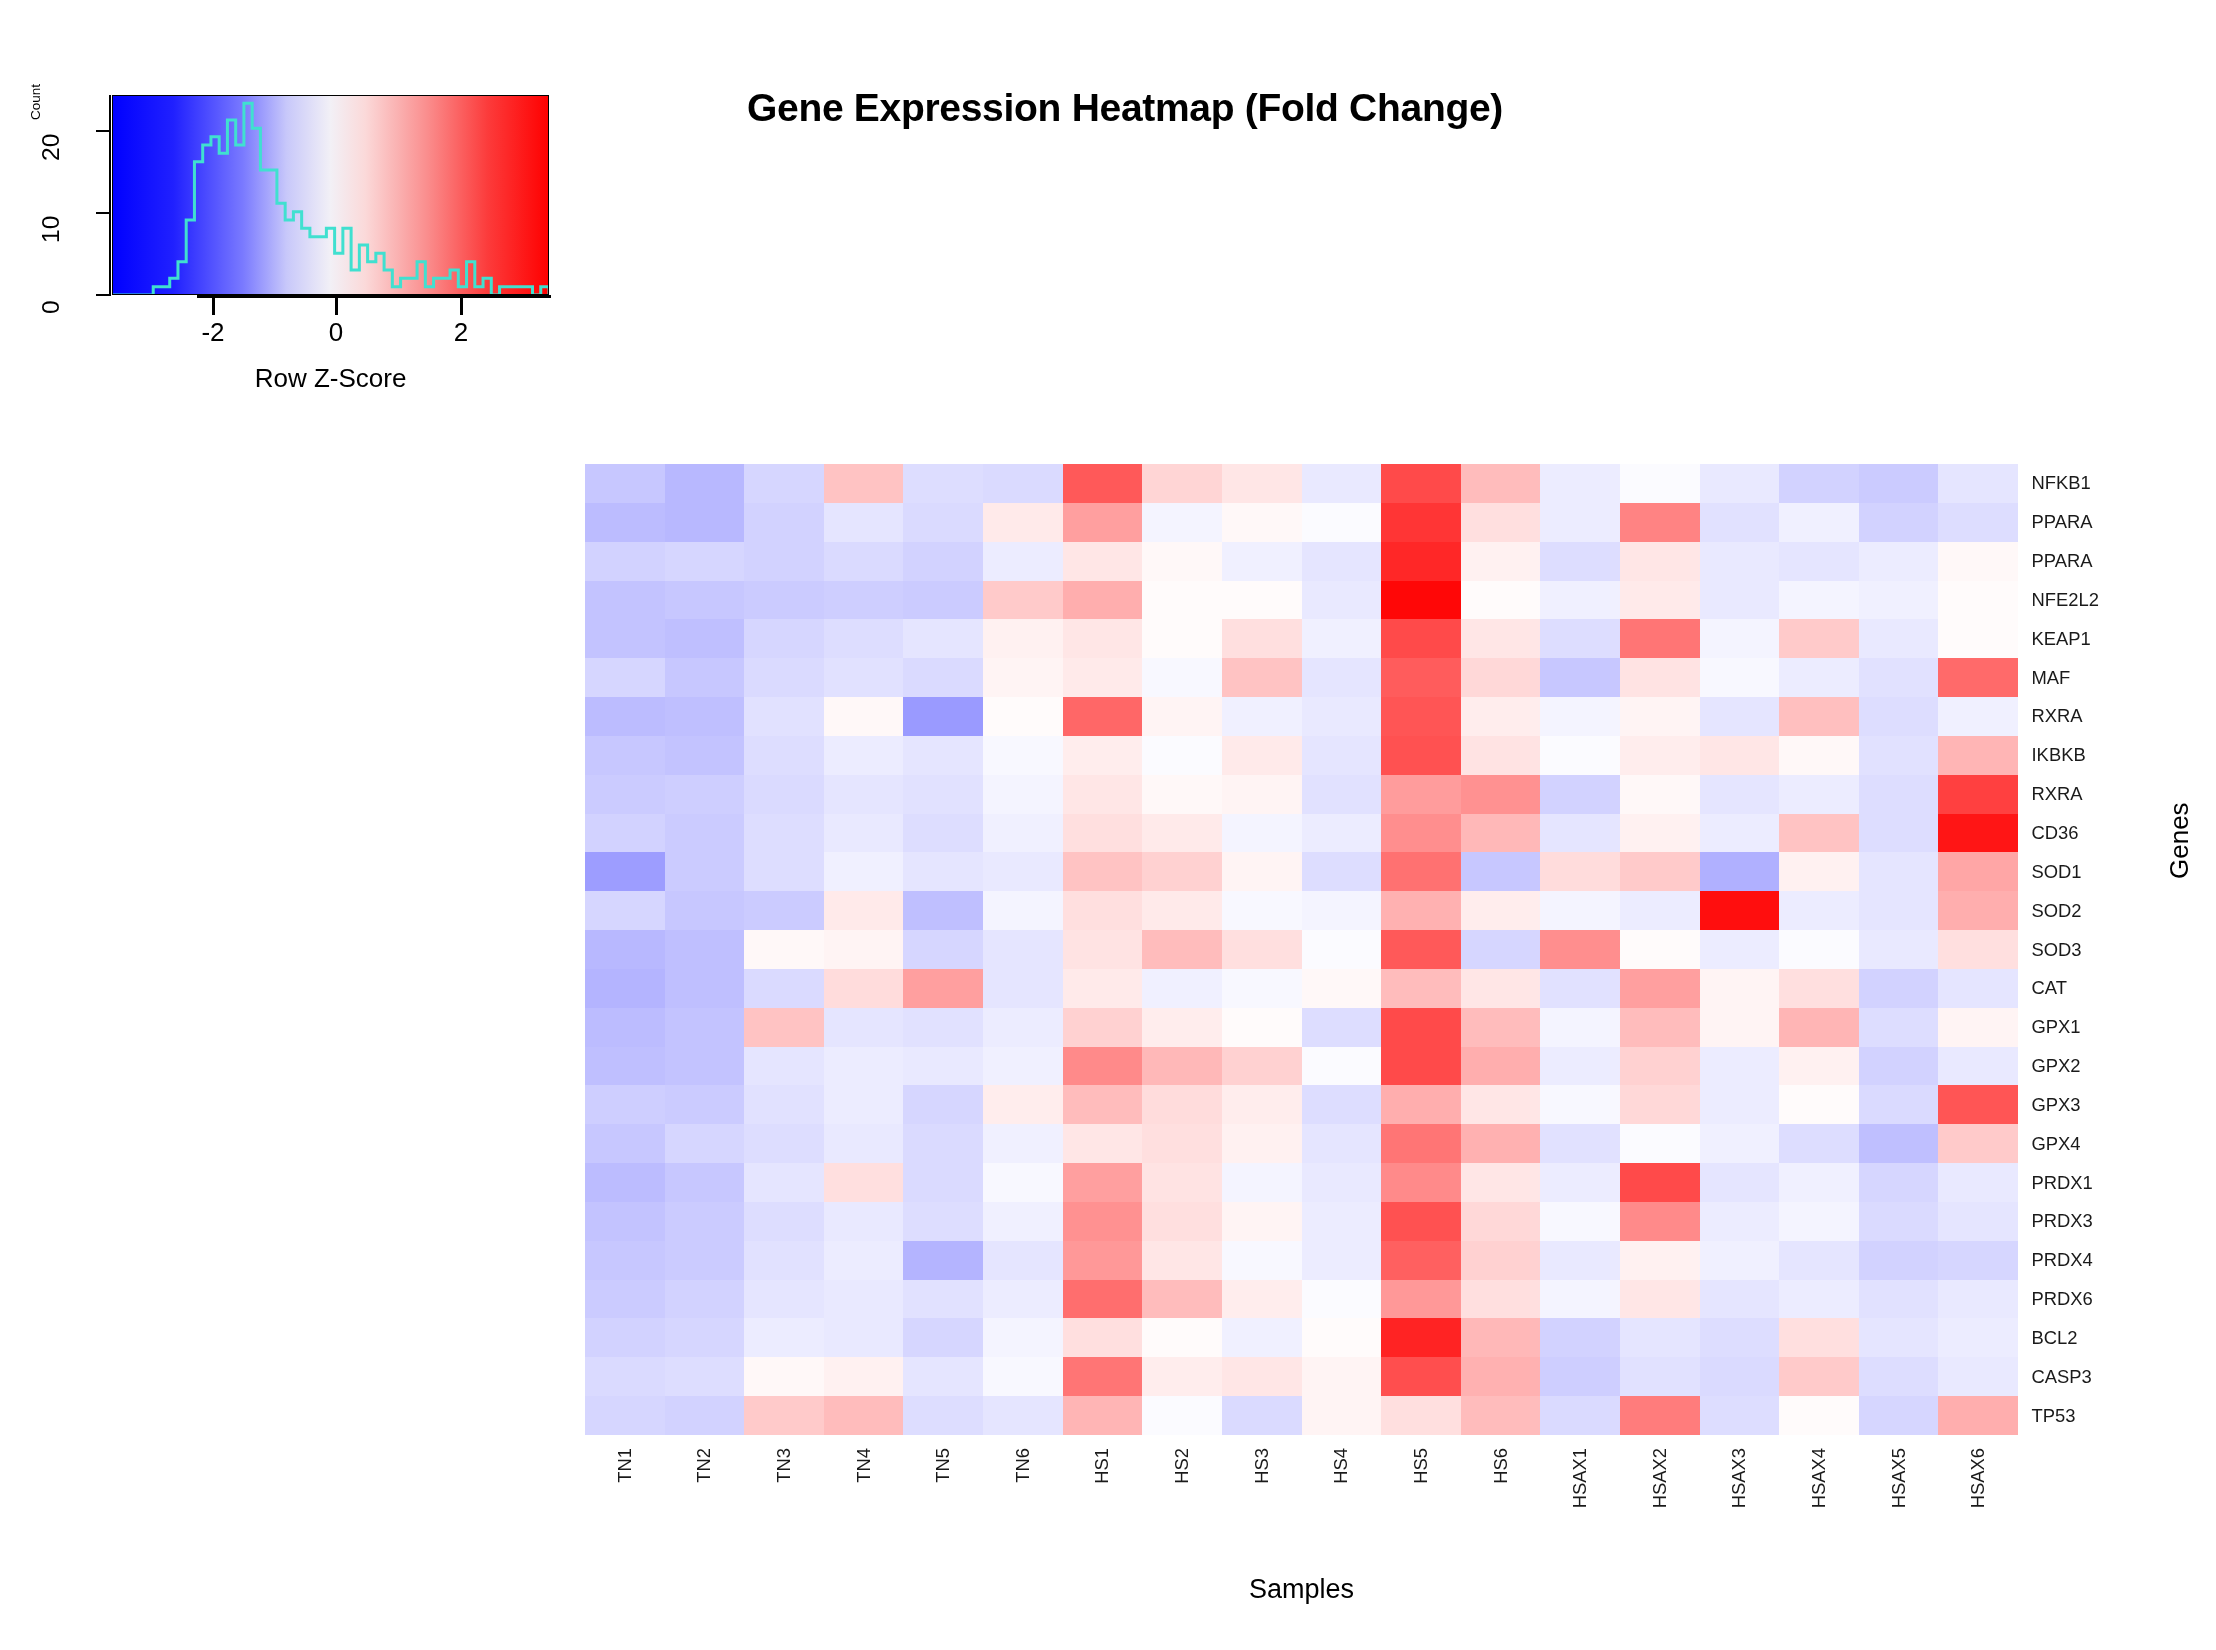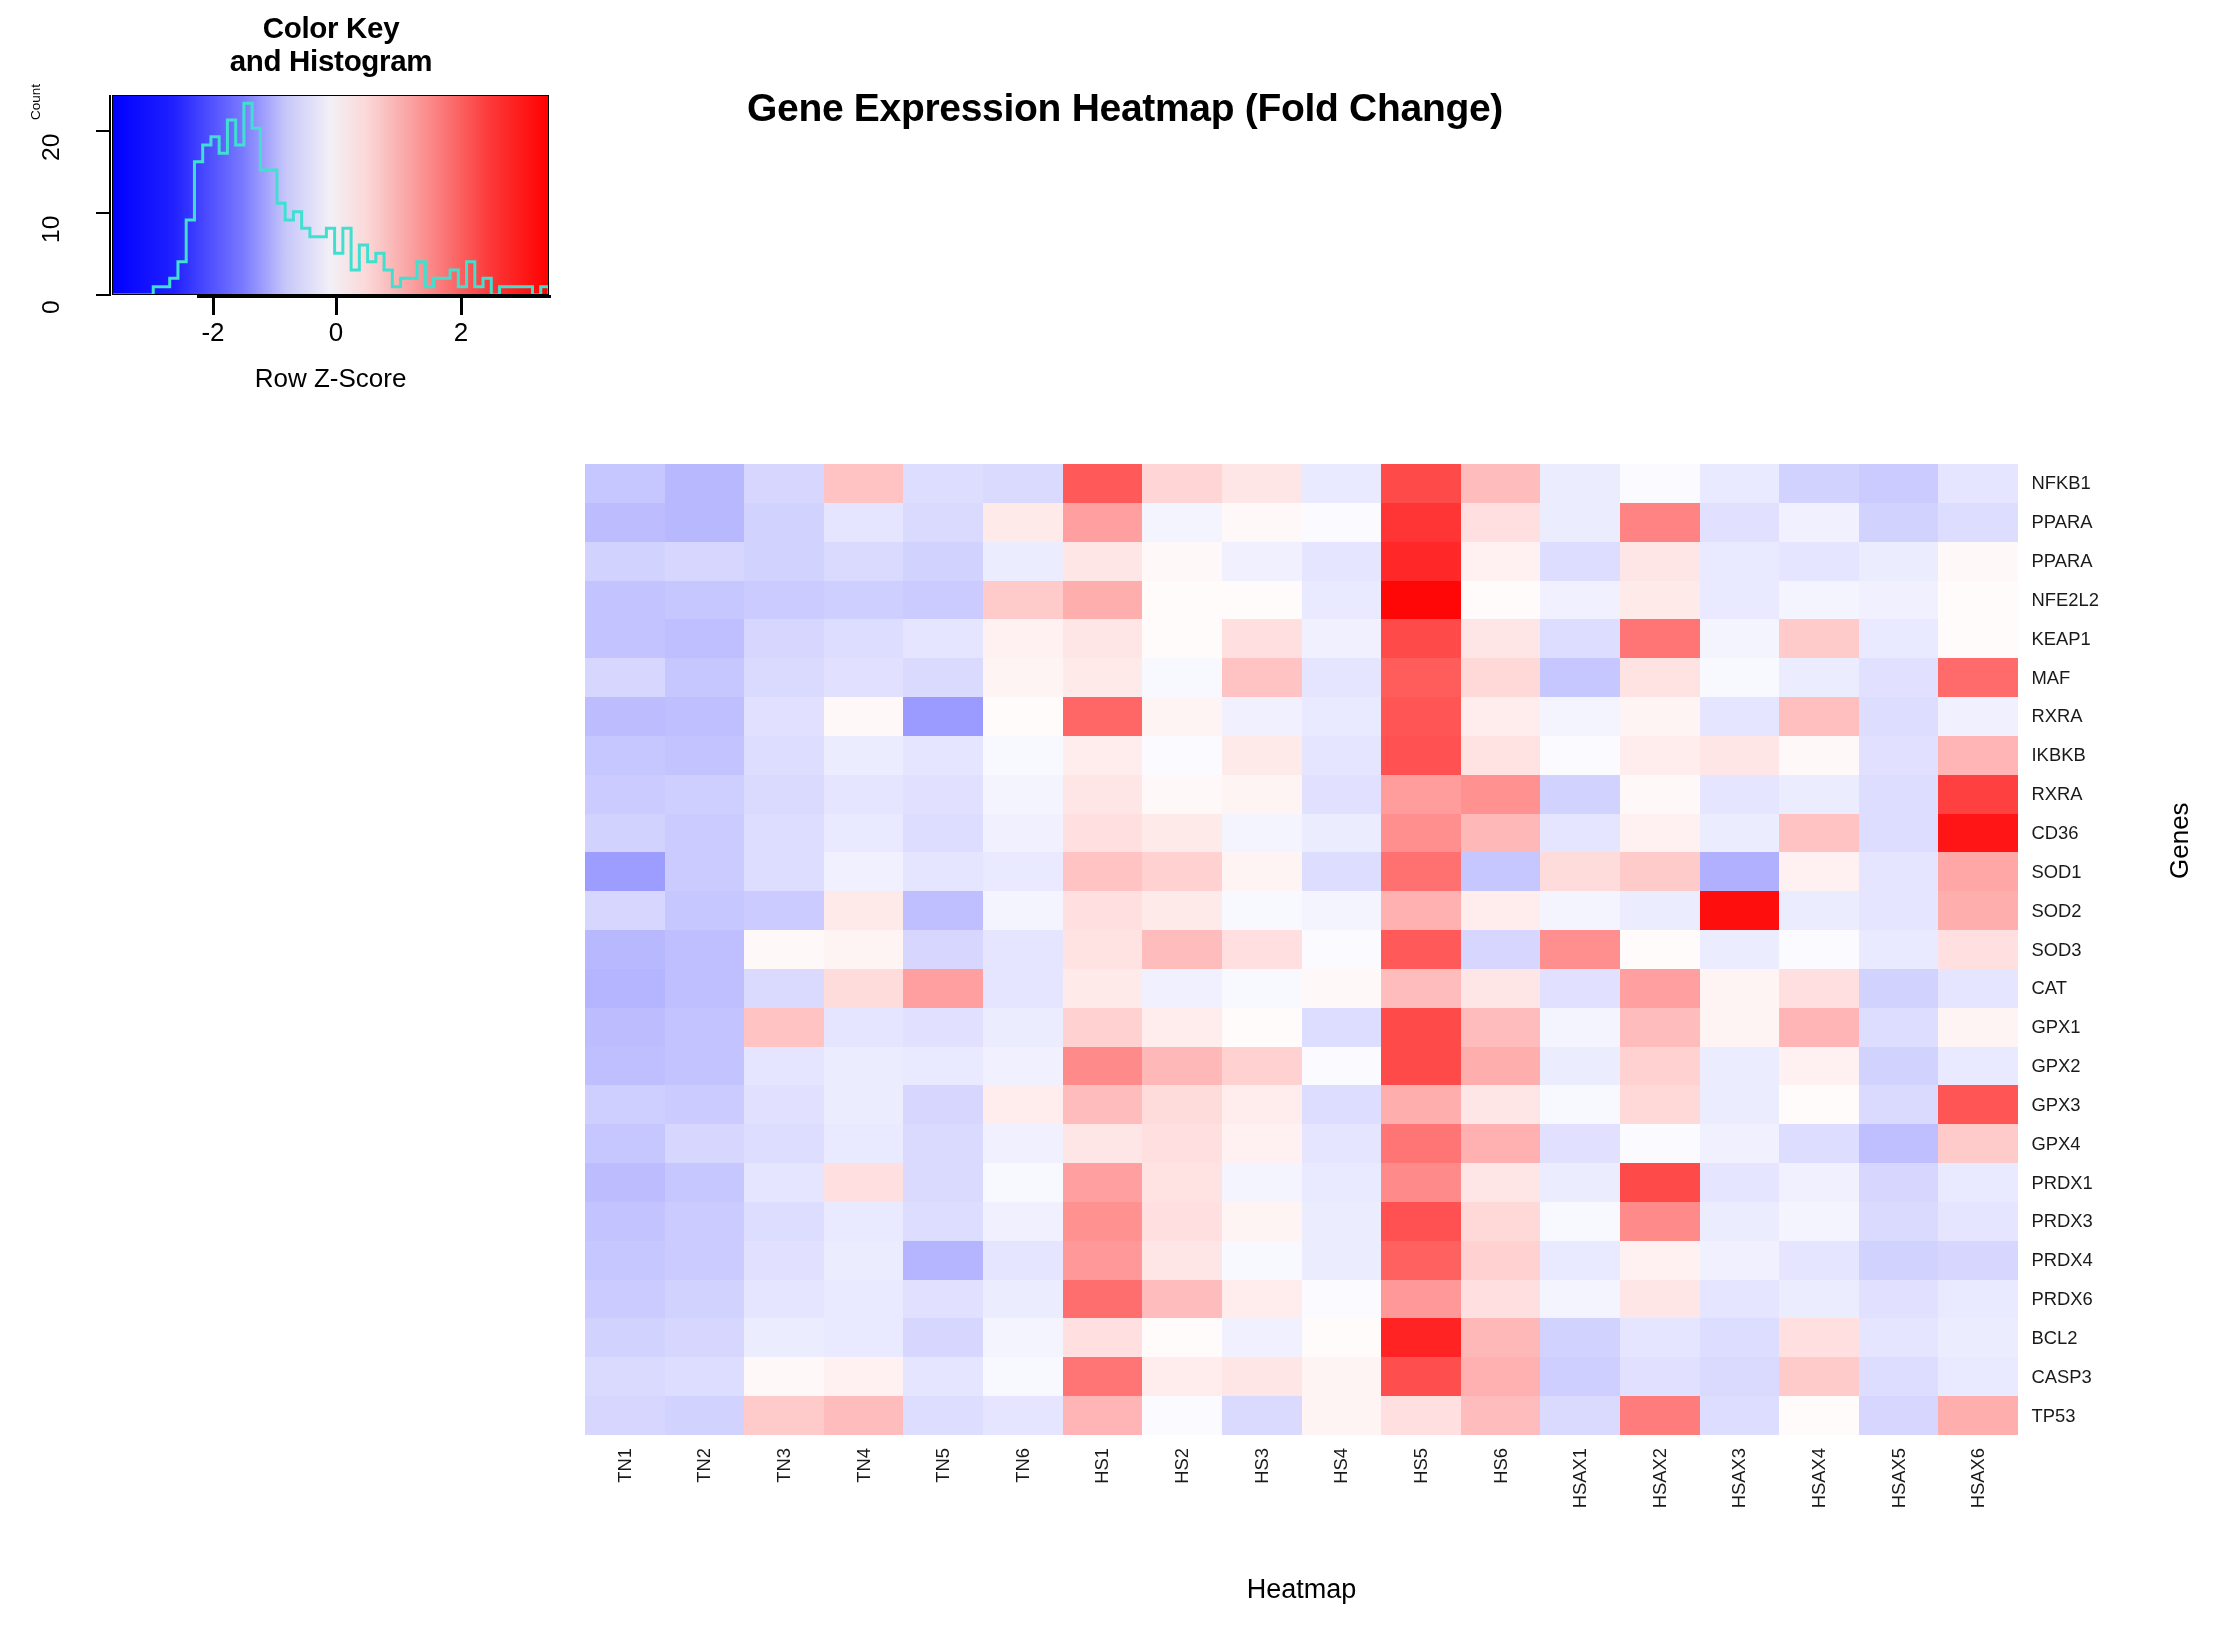--- a/index.html
+++ b/index.html
@@ -48,24 +48,20 @@
   .samp-cell{flex:1 1 0;position:relative;}
   .samp-rot{position:absolute;left:50%;top:2.5px;font-size:18.4px;color:#1a1a1a;white-space:nowrap;
             writing-mode:vertical-rl;transform:translateX(-50%) rotate(180deg);}
   #samples-axis{position:absolute;left:585px;top:1574px;width:1433px;text-align:center;
                 font-size:27px;color:#000;}
 </style>
 </head>
 <body>
 
 <div id="colorkey">
-  <div id="ck-title">
-    <span>Color Key</span><br>
-    <span>and Histogram</span>
-  </div>
 
   <div id="ck-box"></div>
   <svg id="ck-hist" viewBox="0 0 711 325" preserveAspectRatio="none">
       <path d="M 0,325 L 0.00,325.00 L 13.42,325.00 L 13.42,325.00 L 26.83,325.00 L 26.83,325.00 L 40.25,325.00 L 40.25,325.00 L 53.66,325.00 L 53.66,325.00 L 67.08,325.00 L 67.08,311.46 L 80.49,311.46 L 80.49,311.46 L 93.91,311.46 L 93.91,297.92 L 107.32,297.92 L 107.32,270.83 L 120.74,270.83 L 120.74,203.13 L 134.15,203.13 L 134.15,108.33 L 147.57,108.33 L 147.57,81.25 L 160.98,81.25 L 160.98,67.71 L 174.40,67.71 L 174.40,94.79 L 187.81,94.79 L 187.81,40.63 L 201.23,40.63 L 201.23,81.25 L 214.64,81.25 L 214.64,13.54 L 228.06,13.54 L 228.06,54.17 L 241.47,54.17 L 241.47,121.88 L 254.89,121.88 L 254.89,121.88 L 268.30,121.88 L 268.30,176.04 L 281.72,176.04 L 281.72,203.13 L 295.13,203.13 L 295.13,189.58 L 308.55,189.58 L 308.55,216.67 L 321.96,216.67 L 321.96,230.21 L 335.38,230.21 L 335.38,230.21 L 348.79,230.21 L 348.79,216.67 L 362.21,216.67 L 362.21,257.29 L 375.62,257.29 L 375.62,216.67 L 389.04,216.67 L 389.04,284.38 L 402.45,284.38 L 402.45,243.75 L 415.87,243.75 L 415.87,270.83 L 429.28,270.83 L 429.28,257.29 L 442.70,257.29 L 442.70,284.38 L 456.11,284.38 L 456.11,311.46 L 469.53,311.46 L 469.53,297.92 L 482.94,297.92 L 482.94,297.92 L 496.36,297.92 L 496.36,270.83 L 509.77,270.83 L 509.77,311.46 L 523.19,311.46 L 523.19,297.92 L 536.60,297.92 L 536.60,297.92 L 550.02,297.92 L 550.02,284.38 L 563.43,284.38 L 563.43,311.46 L 576.85,311.46 L 576.85,270.83 L 590.26,270.83 L 590.26,311.46 L 603.68,311.46 L 603.68,297.92 L 617.09,297.92 L 617.09,325.00 L 630.51,325.00 L 630.51,311.46 L 643.92,311.46 L 643.92,311.46 L 657.34,311.46 L 657.34,311.46 L 670.75,311.46 L 670.75,311.46 L 684.17,311.46 L 684.17,325.00 L 697.58,325.00 L 697.58,311.46 L 711.00,311.46 L 711,325" fill="none" stroke="#40e0d0" stroke-width="3" vector-effect="non-scaling-stroke"></path>
     </svg>
   <div id="ck-box-border"></div>
 
   <div id="ck-yaxis"></div>
   <div class="ck-ytick" style="left:96px;top:294px;"></div>
   <div class="ck-ytick" data="" style="left:96px;top:212px;"></div>
@@ -620,14 +616,14 @@
     <div class="samp-cell">
       <div class="samp-rot">HSAX4</div>
     </div>
     <div class="samp-cell">
       <div class="samp-rot">HSAX5</div>
     </div>
     <div class="samp-cell">
       <div class="samp-rot">HSAX6</div>
     </div>
   </div>
-<div id="samples-axis">Heatmap</div>
+<div id="samples-axis">Samples</div>
 
 
 </body></html>

